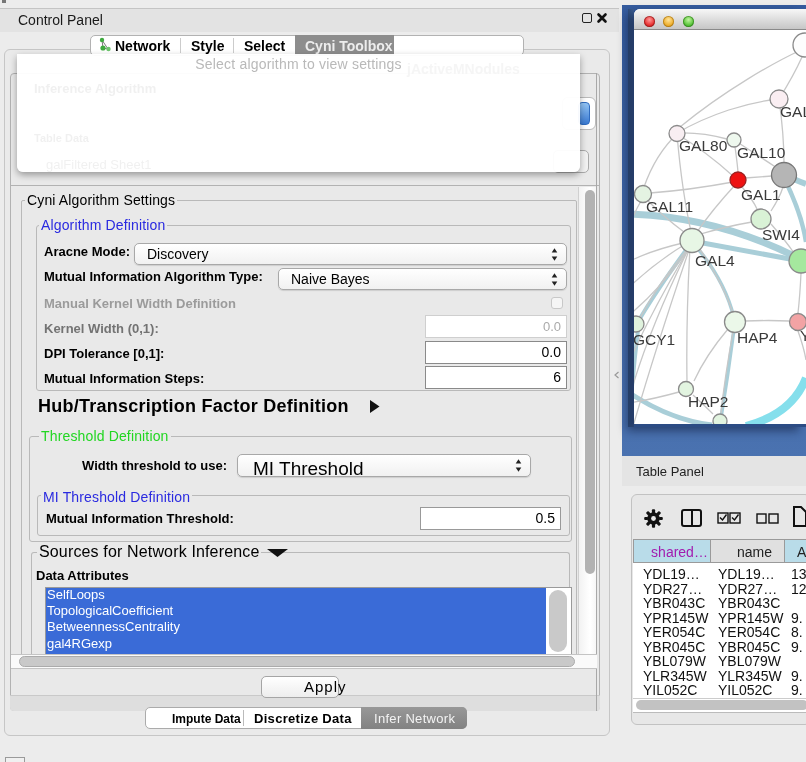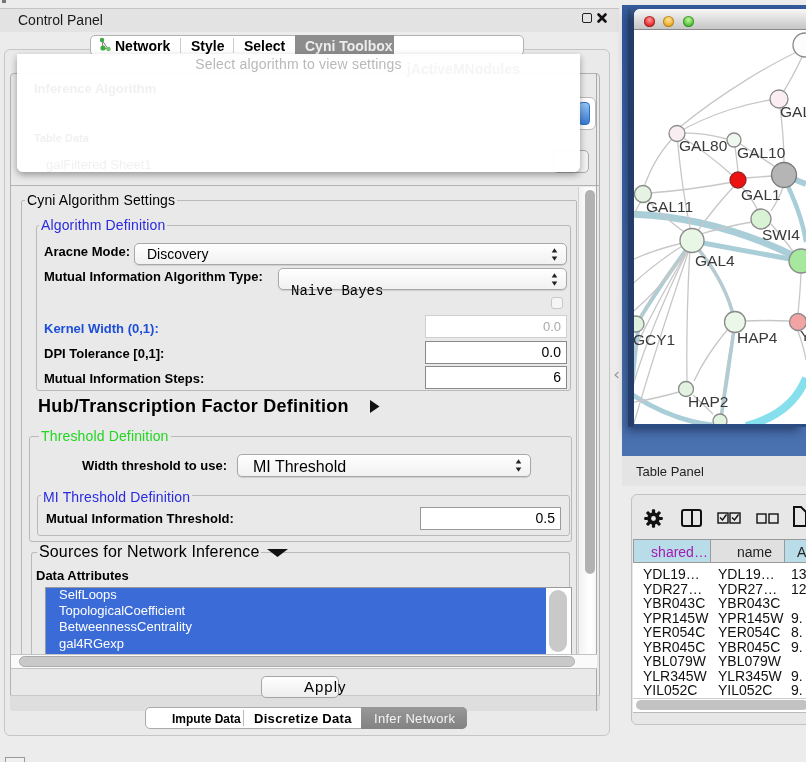--- a/index.html
+++ b/index.html
@@ -52,64 +52,65 @@
 
 <div class="abs lbl b" style="left:44px;top:244px;">Aracne Mode:</div>
 <div class="combo" style="left:134px;top:243px;width:433px;height:22px;">
       <span style="position:absolute;left:12px;top:2px;font-size:14px;">Discovery</span>
       <svg class="ud" width="7" height="13" viewBox="0 0 7 13">
         <path d="M3.5 0.2 L6.3 4.4 L0.7 4.4 Z M3.5 12.8 L6.3 8.6 L0.7 8.6 Z" fill="#222"></path>
       </svg>
     </div>
 <div class="abs lbl b" style="left:44px;top:269px;">Mutual Information Algorithm Type:</div>
 <div class="combo" style="left:278px;top:268px;width:289px;height:22px;">
-      <span style="position:absolute;left:12px;top:14px;font-size:14px;font-family:Liberation Mono, monospace;">Naive Bayes</span>
+      <span style="position:absolute;left:12px;top:2px;font-size:14px;">Naive Bayes</span>
       <svg class="ud" width="7" height="13" viewBox="0 0 7 13">
         <path d="M3.5 0.2 L6.3 4.4 L0.7 4.4 Z M3.5 12.8 L6.3 8.6 L0.7 8.6 Z" fill="#222"></path>
       </svg>
     </div>
+<div class="abs lbl b" style="left:44px;top:296px;color:#9b9b9b;">Manual Kernel Width Definition</div>
 <div class="abs" style="left:551px;top:297px;width:12px;height:12px;background:#f5f5f5;border:1px solid #c8c8c8;border-radius:3px;"></div>
-<div class="abs lbl b" style="left:44px;top:321px;color:#1d4ed8;">Kernel Width (0,1):</div>
+<div class="abs lbl b" style="left:44px;top:321px;color:#737373;">Kernel Width (0,1):</div>
 <div class="field" style="left:425px;top:315px;width:142px;height:23px;color:#aaa;border-color:#cfcfcf;line-height:21px;">0.0</div>
 <div class="abs lbl b" style="left:44px;top:346px;">DPI Tolerance [0,1]:</div>
 <div class="field" style="left:425px;top:341px;width:142px;height:23px;border-color:#8a8a8a;line-height:21px;font-size:14px;">0.0</div>
 <div class="abs lbl b" style="left:44px;top:371px;">Mutual Information Steps:</div>
 <div class="field" style="left:425px;top:366px;width:142px;height:23px;border-color:#8a8a8a;line-height:21px;font-size:14px;">6</div>
 
 <div class="abs" style="left:38px;top:396px;font-size:18px;font-weight:bold;letter-spacing:0.25px;white-space:nowrap;">Hub/Transcription Factor Definition</div>
 <svg class="abs" style="left:367px;top:399px;" width="14" height="15" viewBox="0 0 14 15">
       <path d="M3 1 L12.5 7.5 L3 14 Z" fill="#111"></path>
     </svg>
 
 <div class="groupbox" style="left:29px;top:436px;width:543px;height:106px;"></div>
 <div class="gtitle abs" style="left:39px;top:428px;color:#22d622;">Threshold Definition</div>
 <div class="abs lbl b" style="left:82px;top:458px;">Width threshold to use:</div>
 <div class="combo" style="left:237px;top:454px;width:294px;height:23px;">
-      <span style="position:absolute;left:15px;top:3px;font-size:16px;">MI Threshold</span>
+      <span style="position:absolute;left:15px;top:3px;font-size:19px;">MI Threshold</span>
       <svg class="ud" width="7" height="13" viewBox="0 0 7 13">
         <path d="M3.5 0.2 L6.3 4.4 L0.7 4.4 Z M3.5 12.8 L6.3 8.6 L0.7 8.6 Z" fill="#222"></path>
       </svg>
     </div>
 
 <div class="groupbox" style="left:37px;top:495px;width:533px;height:41px;"></div>
 <div class="gtitle abs" style="left:41px;top:489px;color:#2a2ae0;">MI Threshold Definition</div>
 <div class="abs lbl b" style="left:46px;top:511px;">Mutual Information Threshold:</div>
 <div class="field" style="left:420px;top:507px;width:141px;height:23px;border-color:#999;line-height:21px;font-size:14px;">0.5</div>
 
 <div class="groupbox" style="left:31px;top:552px;width:539px;height:107px;border-bottom:none;border-radius:3px 3px 0 0;"></div>
 <div class="gtitle abs" style="left:37px;top:543px;font-size:16px;">Sources for Network Inference</div>
 <svg class="abs" style="left:267px;top:549px;" width="21" height="8" viewBox="0 0 21 8">
       <path d="M0 0 L21 0 L10.5 8 Z" fill="#111"></path>
     </svg>
 <div class="abs lbl b" style="left:36px;top:568px;">Data Attributes</div>
 
 <div class="abs" style="left:45px;top:587px;width:527px;height:69px;background:#fff;border:1px solid #9a9a9a;"></div>
 <div class="abs" style="left:46px;top:588px;width:500px;height:67px;background:#3a6bd7;"></div>
 <div class="abs" style="left:549px;top:590px;width:18px;height:62px;background:#c9c9c9;border-radius:9px;"></div>
-<div class="abs" style="left:47px;top:587px;font-size:13px;color:#fff;line-height:16.2px;padding-left:12px;">SelfLoops<br>TopologicalCoefficient<br>BetweennessCentrality<br>gal4RGexp</div>
+<div class="abs" style="left:47px;top:587px;font-size:13px;color:#fff;line-height:16.2px;">SelfLoops<br>TopologicalCoefficient<br>BetweennessCentrality<br>gal4RGexp</div>
 
 <div class="abs" style="left:11px;top:654px;width:586px;height:15px;background:#fafafa;border-top:1px solid #c4c4c4;border-bottom:1px solid #c4c4c4;"></div>
 <div class="abs" style="left:19px;top:656px;width:556px;height:11px;background:#c9c9c9;border:1px solid #ababab;border-radius:6px;"></div>
 
 <div class="abs" style="left:261px;top:676px;width:78px;height:22px;background:linear-gradient(#ffffff,#ededed);border:1px solid #a5a5a5;border-radius:5px;text-align:center;font-size:15px;letter-spacing:1px;line-height:20px;padding-left:42px;">Apply</div>
 
 <div class="abs" style="left:145px;top:707px;width:322px;height:22px;background:#fff;border:1px solid #ababab;border-radius:5px;"></div>
 <div class="abs" style="left:361px;top:707px;width:106px;height:22px;background:linear-gradient(#989898,#828282);border-radius:0 5px 5px 0;"></div>
 <div class="abs b" style="left:172px;top:712px;font-size:12px;white-space:nowrap;">Impute Data</div>
 <div class="abs" style="left:243px;top:710px;width:1px;height:16px;background:#bbb;"></div>

